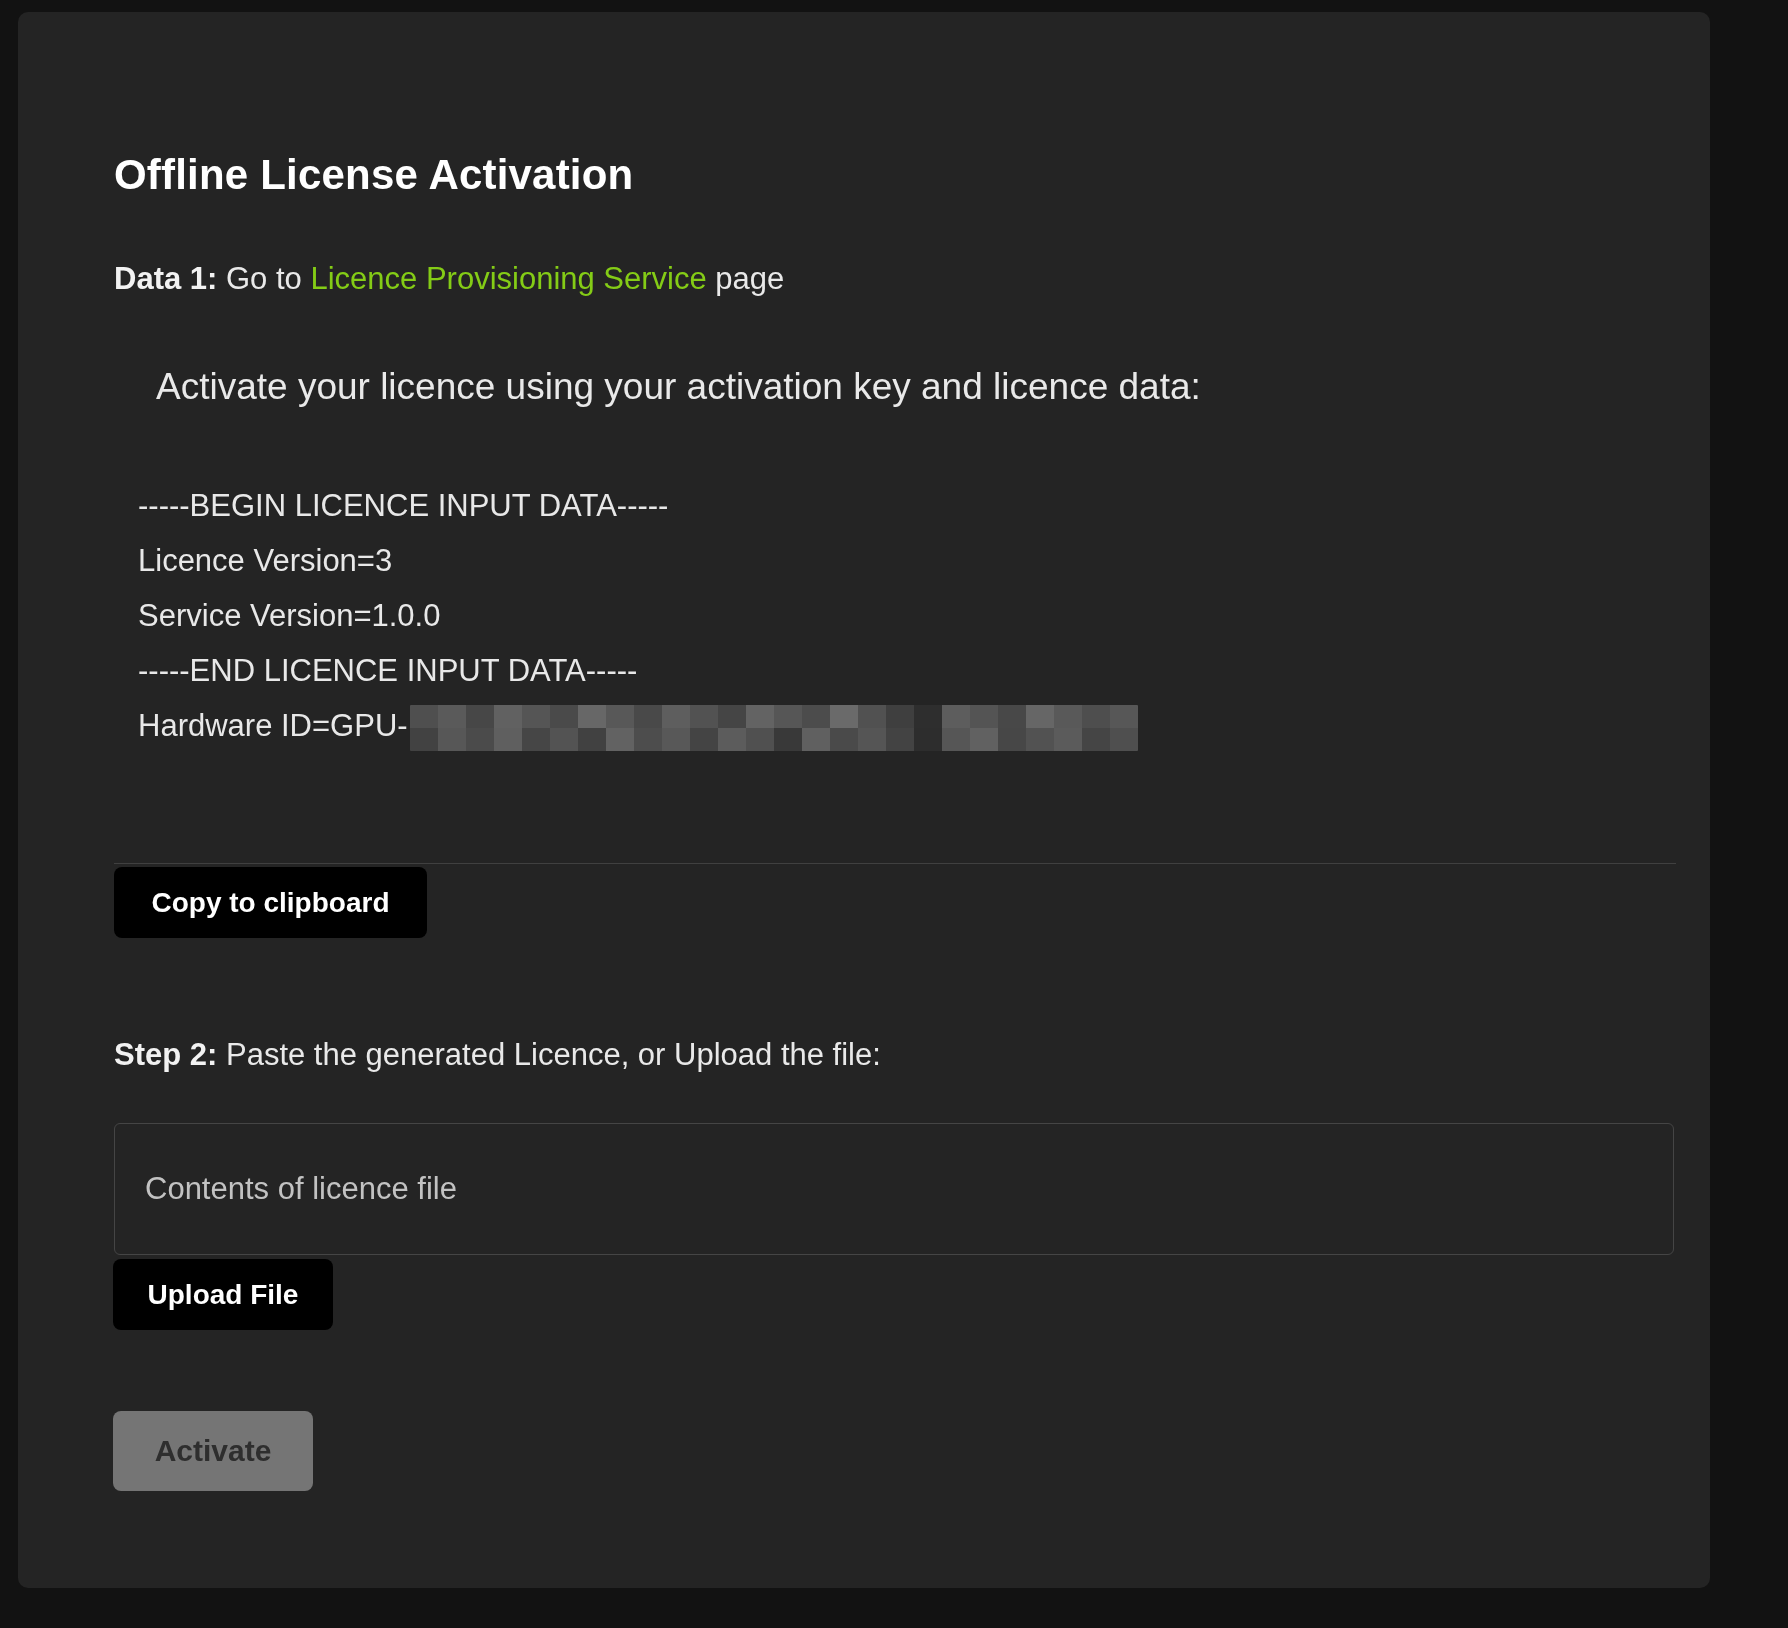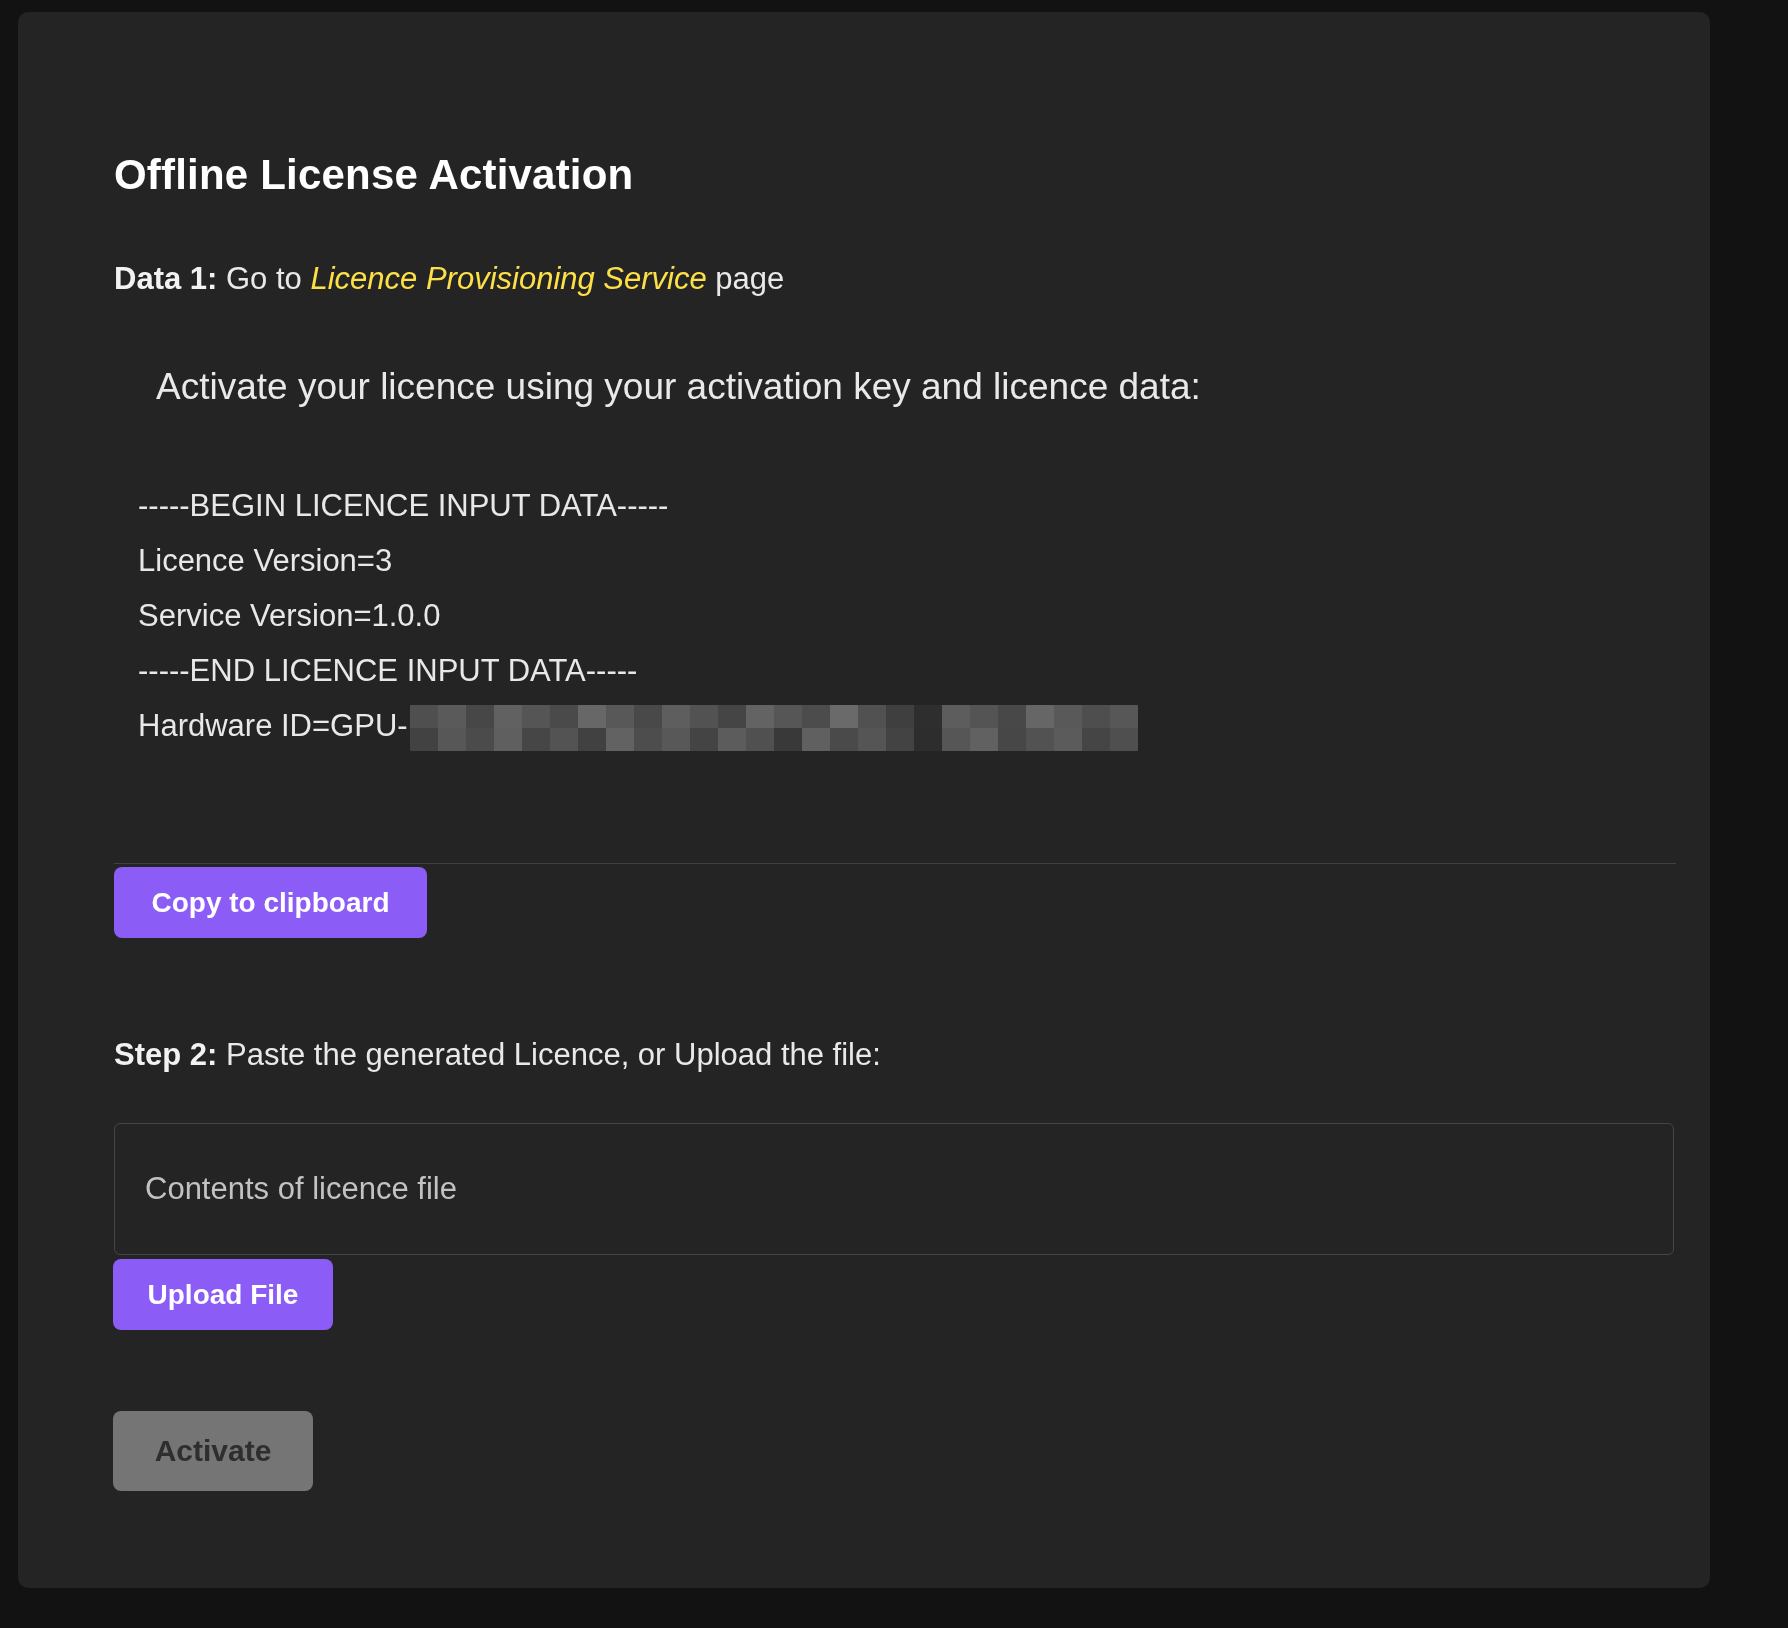--- a/index.html
+++ b/index.html
@@ -16,21 +16,21 @@
   }
   .page-title{
     position:absolute;left:96px;top:110px;
     font-size:42px;font-weight:700;color:#ffffff;line-height:50px;letter-spacing:.2px;
   }
   .step-line{
     position:absolute;left:96px;
     font-size:31px;color:#e9e9e9;line-height:38px;
   }
   .step-line .bold{font-weight:700;color:#f2f2f2;}
-  .link{color:#fde047;cursor:pointer;text-decoration:none;font-style:italic;}
+  .link{color:#84cc16;cursor:pointer;text-decoration:none;}
   .instruction{
     position:absolute;left:96px;top:356px;
     font-size:37px;color:#e9e9e9;line-height:38px;margin-left:42px;
   }
   .licence-block{position:absolute;left:120px;top:466px;}
   .licence-label{font-size:25px;color:#9e9e9e;line-height:30px;margin-left:6px;margin-bottom:12px;}
   .code-line{font-size:31px;color:#e8e8e8;line-height:55px;white-space:nowrap;}
   .mosaic{
     display:inline-block;width:728px;height:46px;vertical-align:middle;
     margin-left:2px;overflow:hidden;border-radius:1px;
@@ -38,21 +38,21 @@
   .mosaic-row{display:flex;height:23px;}
   .mosaic-row div{flex:1;}
   .divider{
     position:absolute;left:96px;top:851px;width:1562px;height:1px;background:#404040;
   }
   .btn{
     display:flex;align-items:center;justify-content:center;
     border:none;border-radius:8px;cursor:pointer;
     font-family:"Liberation Sans","DejaVu Sans",sans-serif;
   }
-  .btn-primary{background:#8b5cf6;color:#ffffff;font-weight:700;}
+  .btn-primary{background:#000000;color:#ffffff;font-weight:700;}
   .copy-btn{position:absolute;left:96px;top:855px;width:313px;height:71px;font-size:28px;}
   .licence-input{
     position:absolute;left:96px;top:1111px;width:1560px;height:132px;
     background:transparent;border:1px solid #454545;border-radius:6px;
     padding:0 16px 0 30px;box-sizing:border-box;
     font-size:31px;color:#e8e8e8;
     font-family:"Liberation Sans","DejaVu Sans",sans-serif;
     outline:none;
   }
   .licence-input::placeholder{color:#c2c2c2;opacity:1;}

